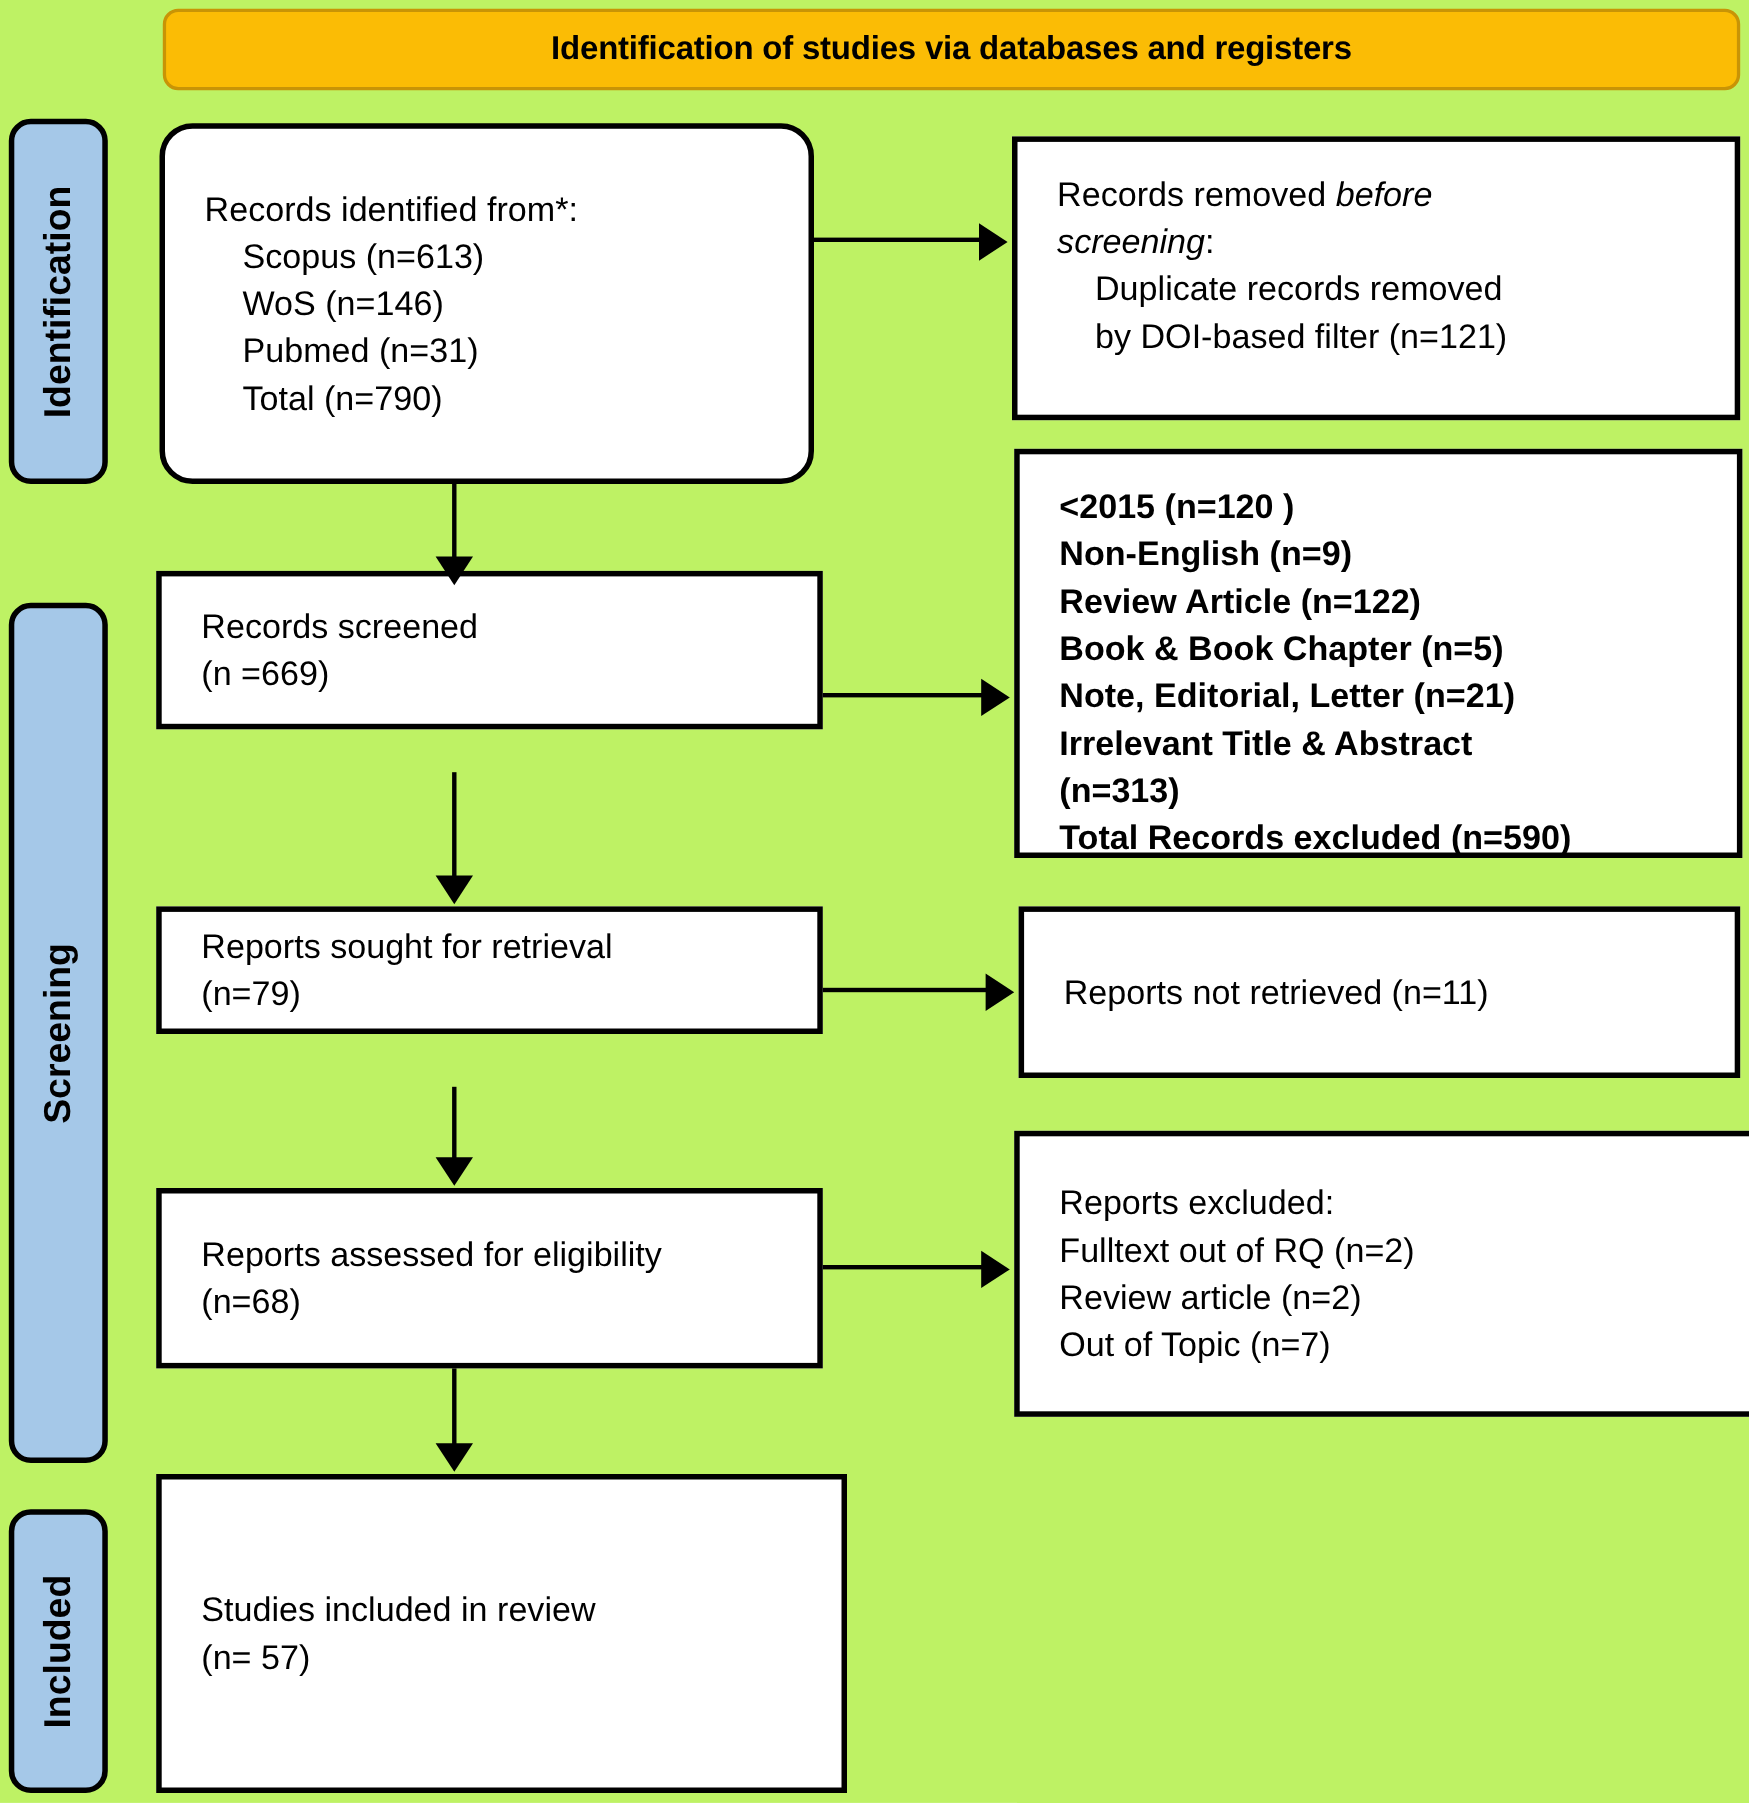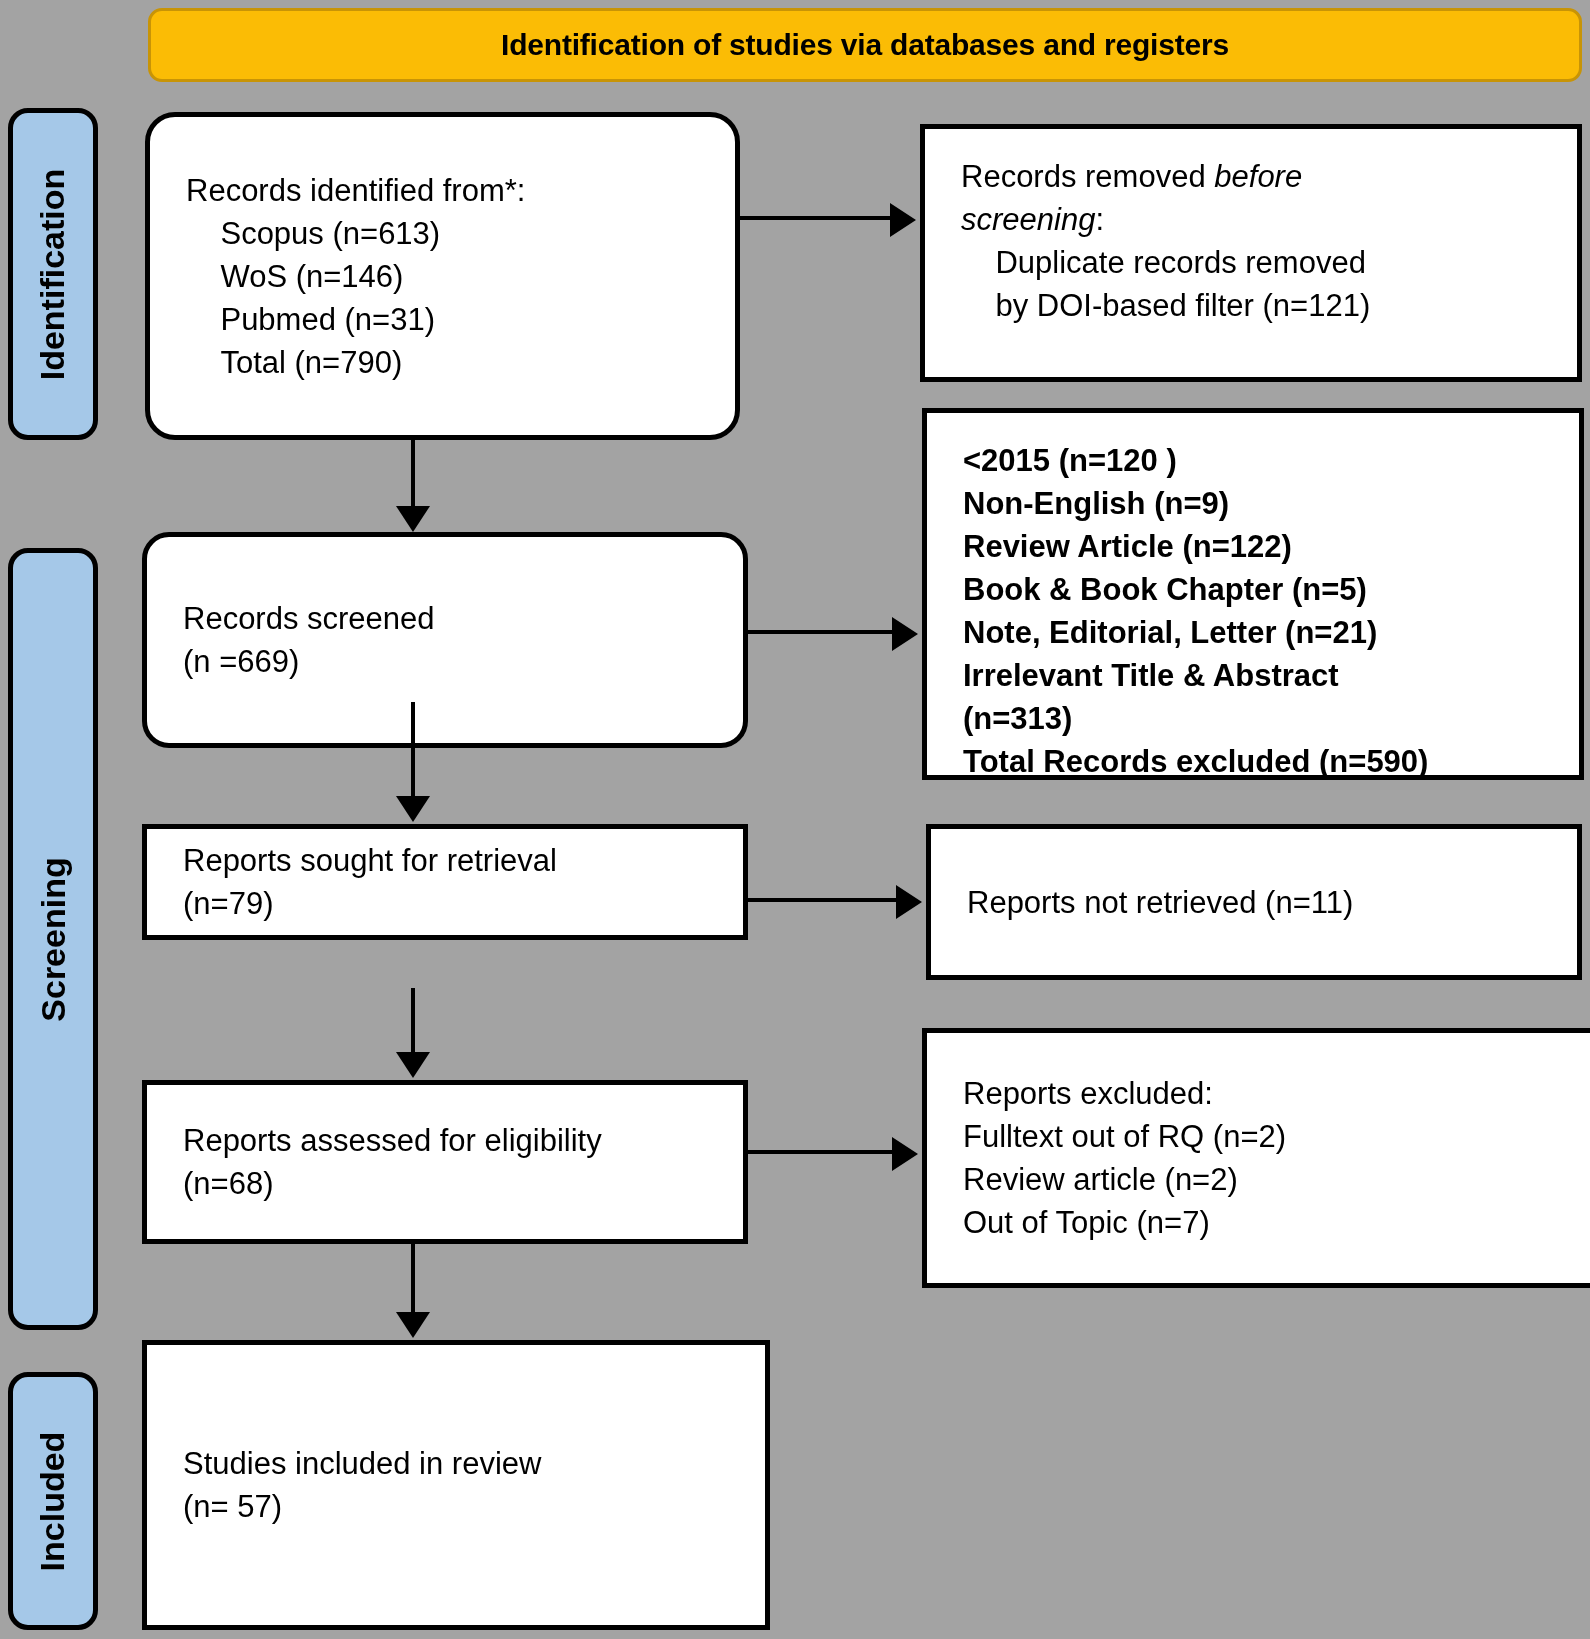--- a/index.html
+++ b/index.html
@@ -7,21 +7,21 @@
     padding: 0;
     background: #ffffff;
   }
   body {
     font-family: "Liberation Sans", sans-serif;
   }
   #prisma-root {
     position: relative;
     width: 1590px;
     height: 1639px;
-    background: #a3a3a3;
+    background: #bef264;
     overflow: hidden;
   }
 
   
   .header-banner {
     position: absolute;
     left: 148px;
     top: 8px;
     width: 1434px;
     height: 74px;
@@ -87,21 +87,21 @@
     top: 50%;
     transform: translateY(-50%);
   }
   .flow-box.vtop .box-text {
     top: 26px;
   }
   .ital { font-style: italic; }
 
   
   #box-identified   { left: 145px; top: 112px; width: 595px;  height: 328px; border-radius: 30px; }
-  #box-screened     { left: 142px; top: 532px; width: 606px;  height: 216px; border-radius: 27px; }
+  #box-screened     { left: 142px; top: 519px; width: 606px;  height: 144px; }
   #box-sought       { left: 142px; top: 824px; width: 606px;  height: 116px; }
   #box-assessed     { left: 142px; top: 1080px; width: 606px; height: 164px; }
   #box-included     { left: 142px; top: 1340px; width: 628px; height: 290px; }
 
   
   #box-removed      { left: 920px; top: 124px;  width: 662px; height: 258px; }
   #box-excluded-scr { left: 922px; top: 408px;  width: 662px; height: 372px; font-weight: bold; }
   #box-notretrieved { left: 926px; top: 824px;  width: 656px; height: 156px; }
   #box-excluded-rep { left: 922px; top: 1028px; width: 753px; height: 260px; }
 

